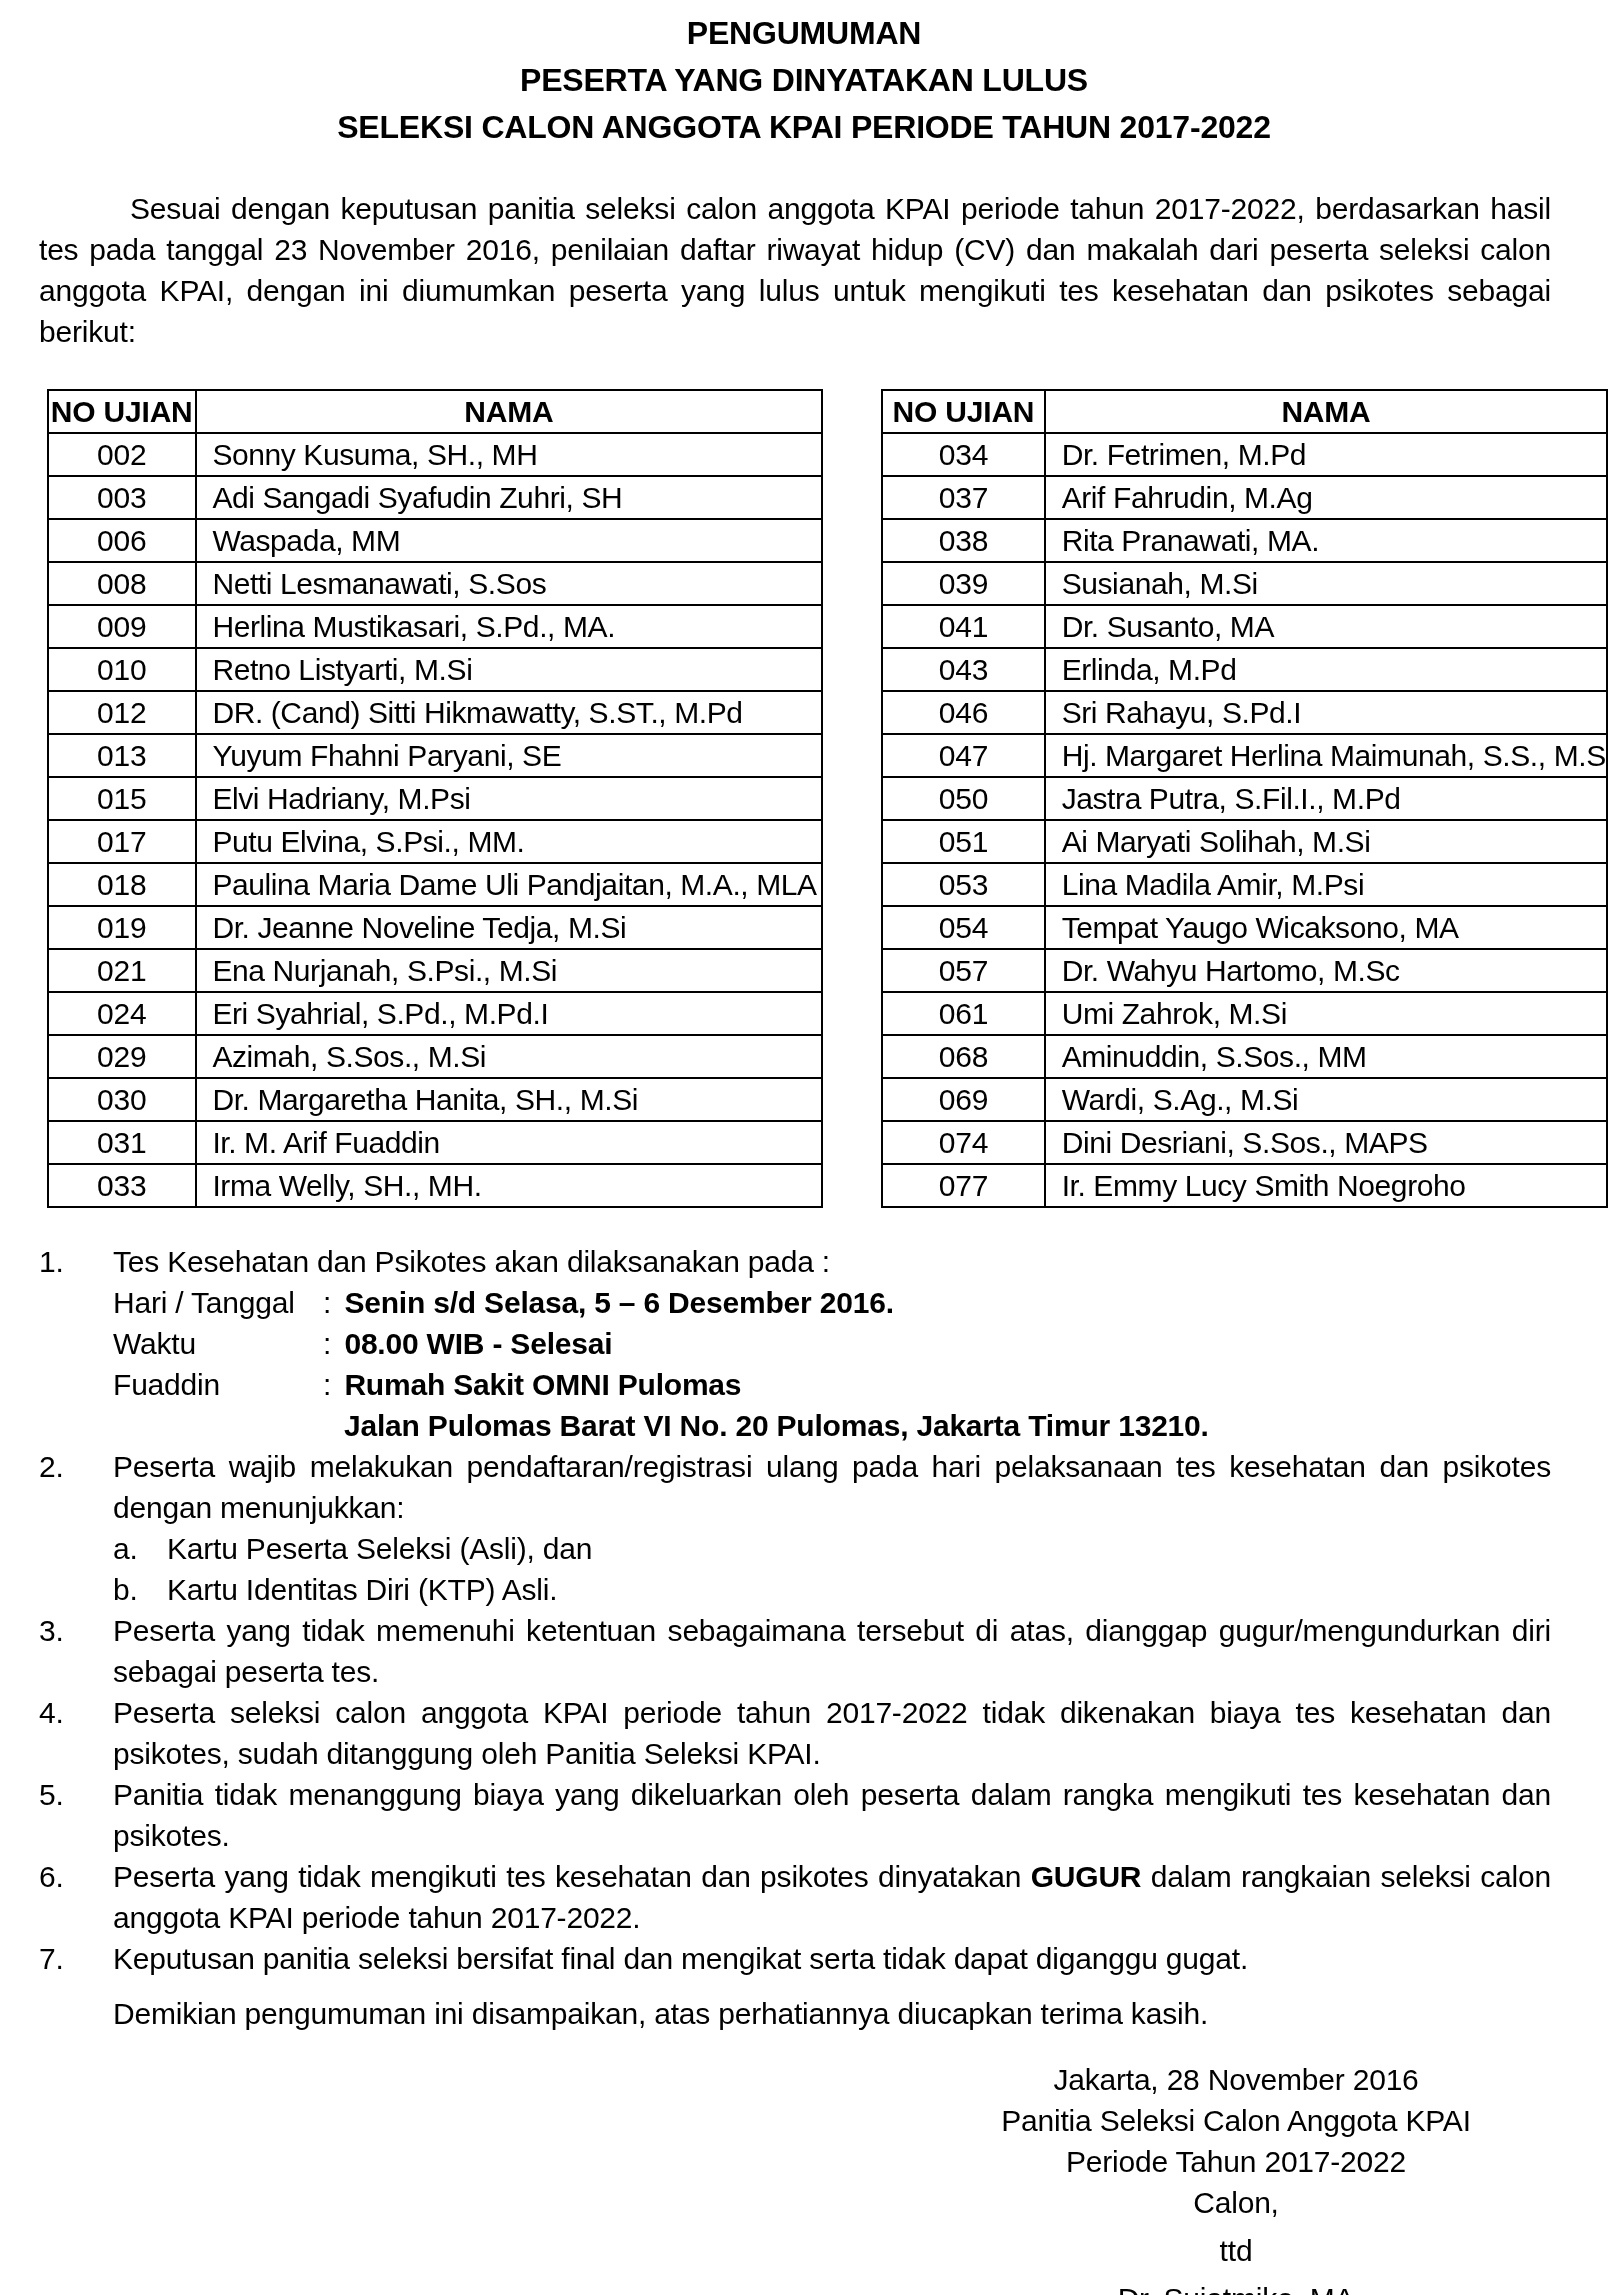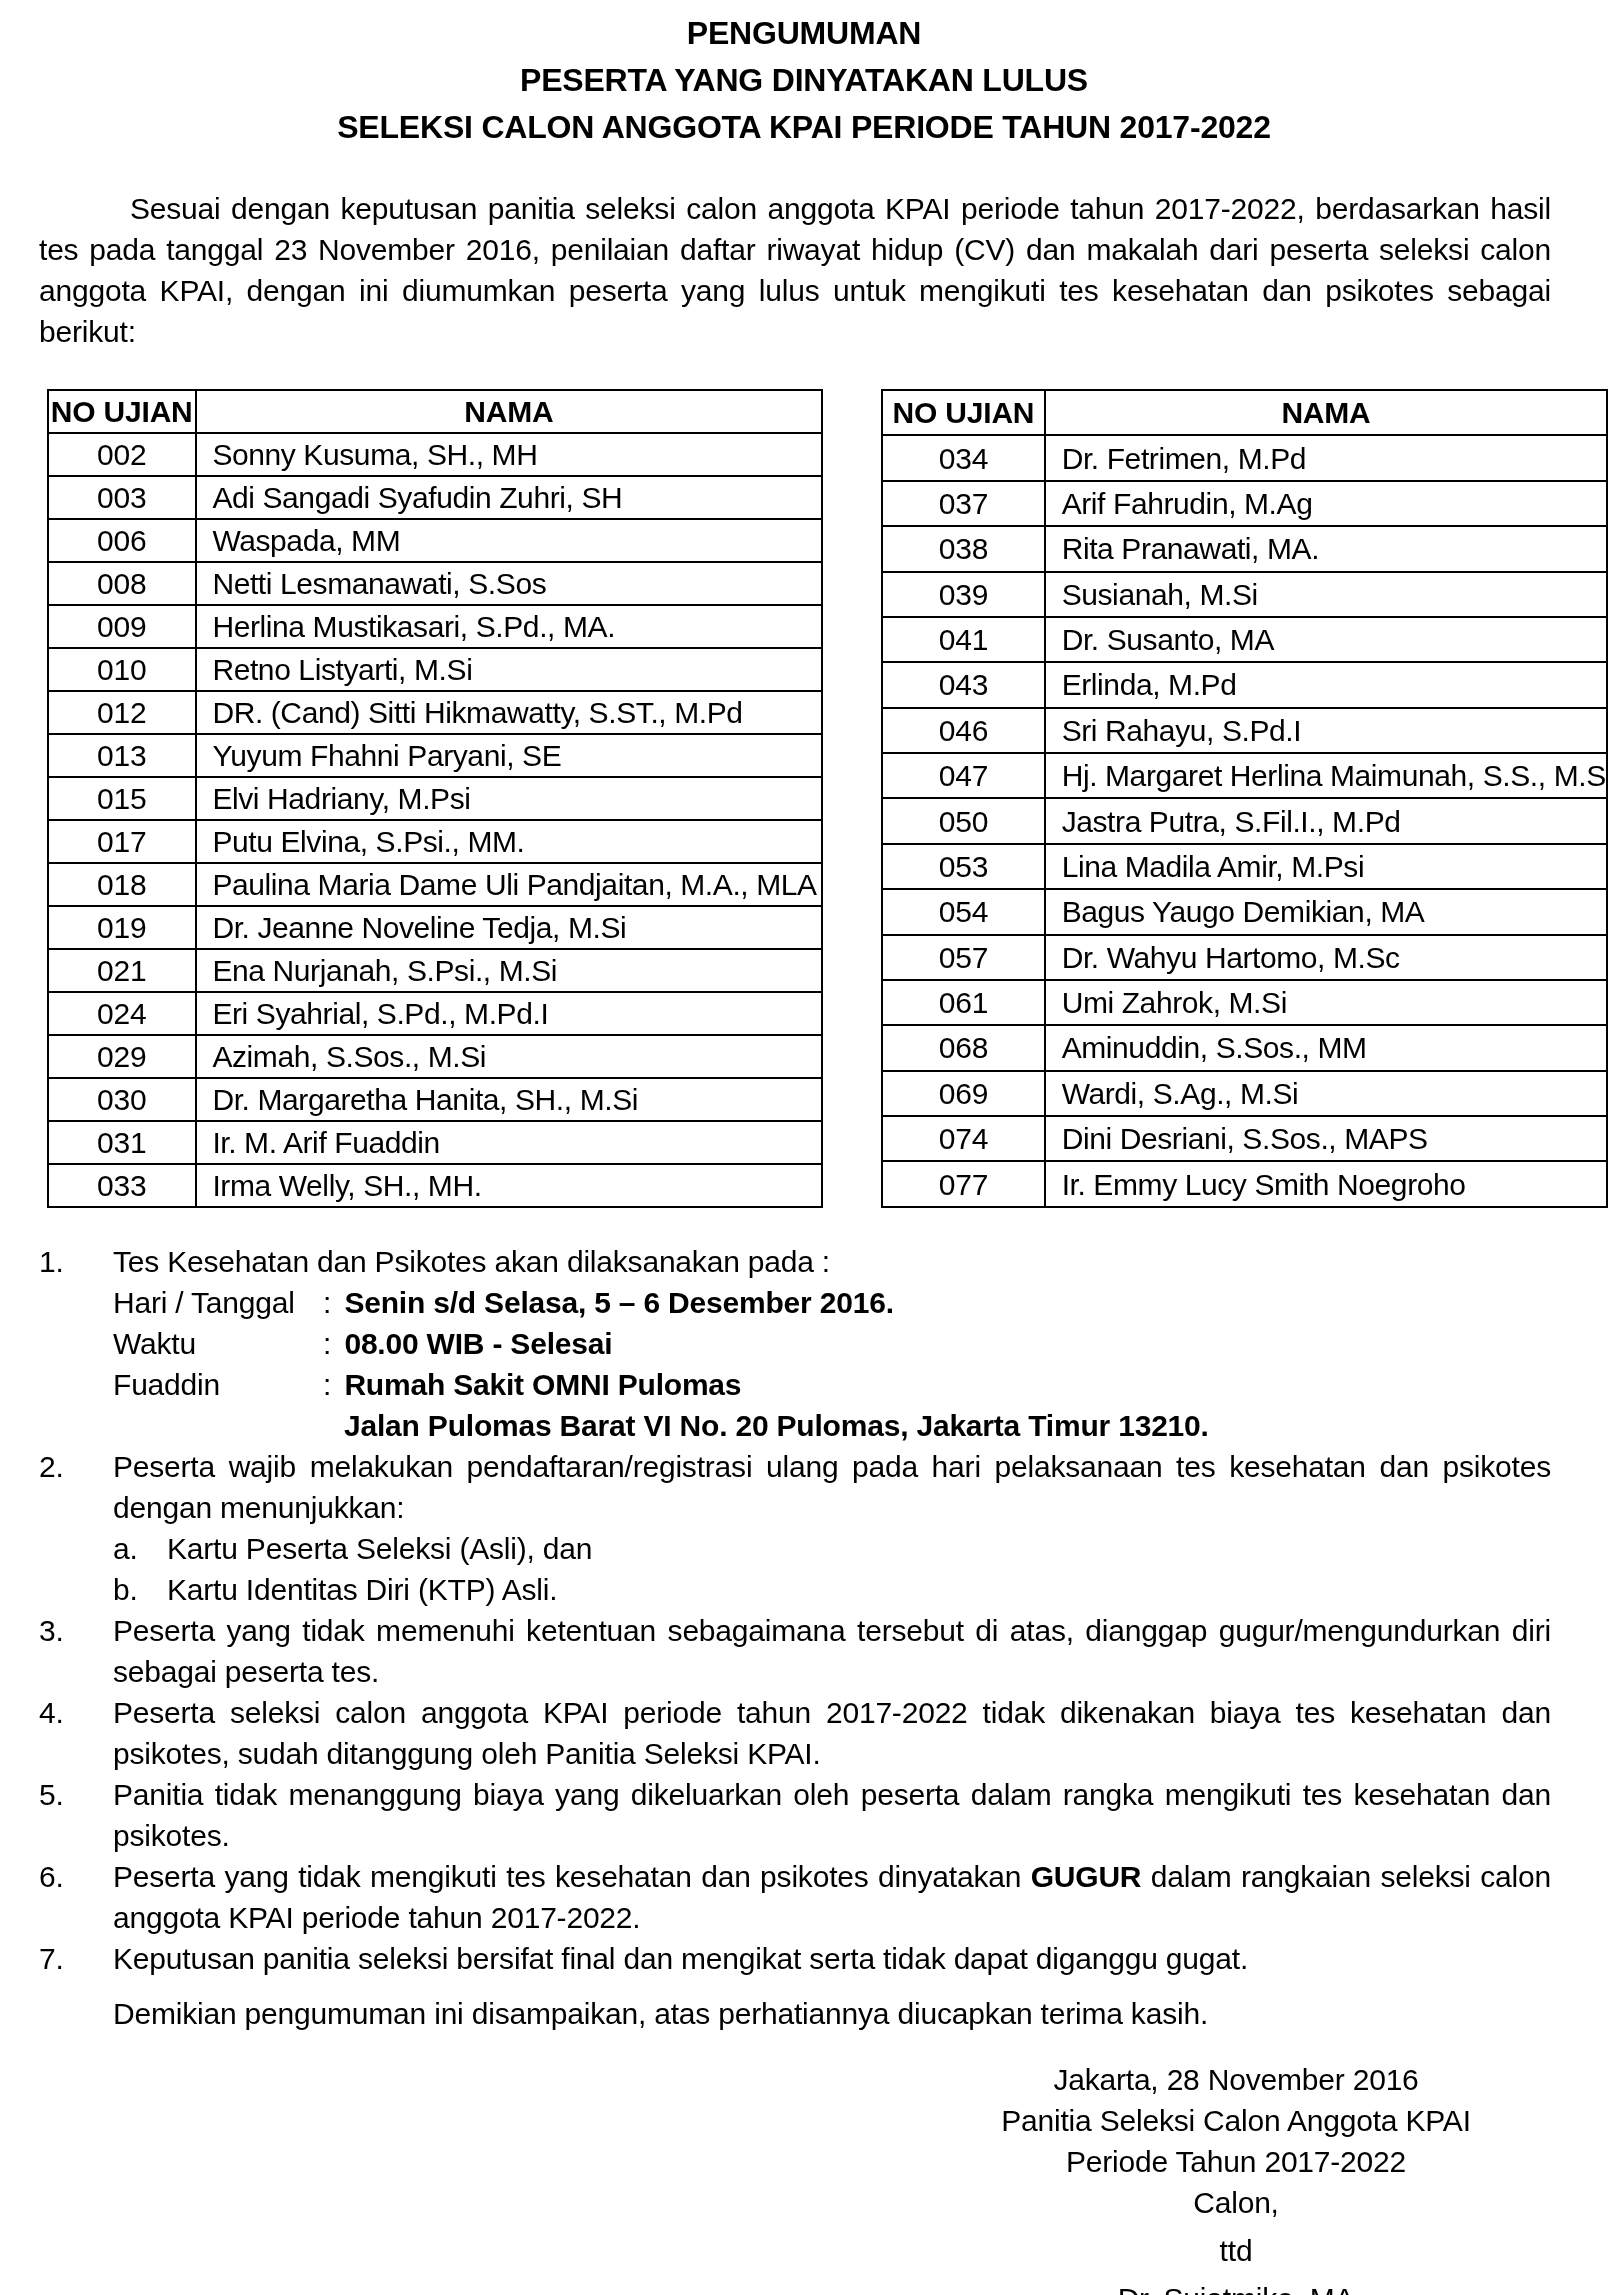--- a/index.html
+++ b/index.html
@@ -175,26 +175,30 @@
         </tr>
     <tr>
           <td class="cell-no">047</td>
           <td class="cell-nm">Hj. Margaret Herlina Maimunah, S.S., M.Si</td>
         </tr>
     <tr>
           <td class="cell-no">050</td>
           <td class="cell-nm">Jastra Putra, S.Fil.I., M.Pd</td>
         </tr>
     <tr>
+          <td class="cell-no">051</td>
+          <td class="cell-nm">Ai Maryati Solihah, M.Si</td>
+        </tr>
+    <tr>
           <td class="cell-no">053</td>
           <td class="cell-nm">Lina Madila Amir, M.Psi</td>
         </tr>
     <tr>
           <td class="cell-no">054</td>
-          <td class="cell-nm">Bagus Yaugo Demikian, MA</td>
+          <td class="cell-nm">Tempat Yaugo Wicaksono, MA</td>
         </tr>
     <tr>
           <td class="cell-no">057</td>
           <td class="cell-nm">Dr. Wahyu Hartomo, M.Sc</td>
         </tr>
     <tr>
           <td class="cell-no">061</td>
           <td class="cell-nm">Umi Zahrok, M.Si</td>
         </tr>
     <tr>

